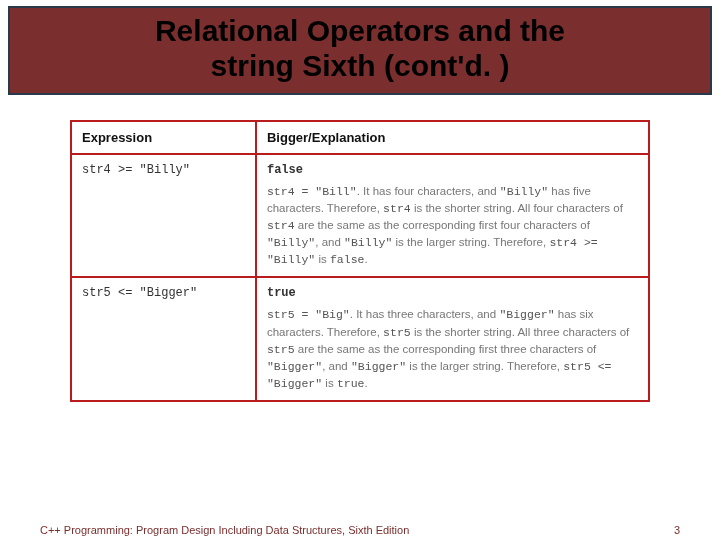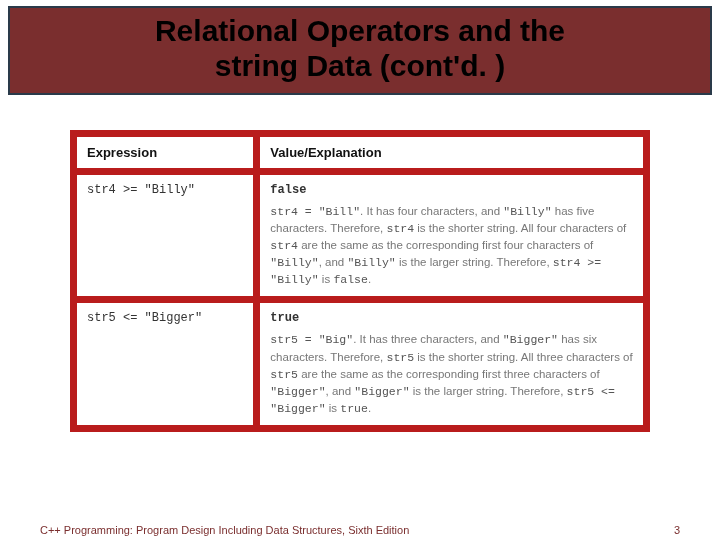--- a/index.html
+++ b/index.html
@@ -1,58 +1,58 @@
 <!DOCTYPE html>
 <html><head>
 <meta charset="utf-8">
 <style>
   * { margin: 0; padding: 0; box-sizing: border-box; }
   html, body { width: 720px; height: 540px; font-family: Arial, Helvetica, sans-serif; background: #fff; }
   .slide { width: 720px; height: 540px; position: relative; background: #fff; }
   .title-bar {
-    margin: 6px 8px 11px 8px;
+    margin: 6px 8px 1px 8px;
     background: #7a2e2e;
     border: 2px solid #2a3a4a;
     padding: 6px 10px 10px 10px;
     text-align: center;
   }
   .title-bar .line { color: #000; font-weight: bold; font-size: 30px; line-height: 1.15; }
   .title-bar .mono { font-family: Liberation Sans, sans-serif; font-weight: bold; }
   .content { padding: 24px 70px 0 70px; }
   table.expl { width: 100%; border-collapse: collapse; font-size: 12px; color: #333; }
-  table.expl th, table.expl td { border: 7px solid #b91c1c; padding: 8px 10px; vertical-align: top; }
+  table.expl th, table.expl td { border: 2px solid #b91c1c; padding: 8px 10px; vertical-align: top; }
   table.expl th { text-align: left; font-weight: bold; color: #111; background: #fff; font-size: 13px; }
   .code { font-family: "Courier New", Courier, monospace; }
   .valword { font-family: "Courier New", Courier, monospace; font-weight: bold; display: block; margin-bottom: 6px; }
   .explain { color: #777; font-size: 11.5px; line-height: 1.4; }
   .explain .c { font-family: "Courier New", Courier, monospace; color: #555; }
   .footer {
     position: absolute; left: 0; right: 0; bottom: 10px;
     display: flex; justify-content: space-between; align-items: center;
     padding: 0 40px; font-size: 11px; color: #7a2e2e;
   }
 </style>
 </head>
 <body>
 
 <div class="slide">
 
   <div class="title-bar">
     <div class="line">Relational Operators and the</div>
     <div class="line">
-      <span class="mono">string</span><span> Data (cont'd. )</span>
+      <span class="mono">string</span><span> Sixth (cont'd. )</span>
     </div>
   </div>
 
   <div class="content">
     <table class="expl">
       <thead>
         <tr>
           <th style="width:32%">Expression</th>
-          <th>Value/Explanation</th>
+          <th>Bigger/Explanation</th>
         </tr>
       </thead>
       <tbody>
         <tr>
           <td class="code">str4 &gt;= "Billy"</td>
           <td>
             <span class="valword">false</span>
             <div class="explain"><span class="c">str4 = "Bill"</span>. It has four characters, and <span class="c">"Billy"</span> has five characters. Therefore, <span class="c">str4</span> is the shorter string. All four characters of <span class="c">str4</span> are the same as the corresponding first four characters of <span class="c">"Billy"</span>, and <span class="c">"Billy"</span> is the larger string. Therefore, <span class="c">str4 &gt;= "Billy"</span> is <span class="c">false</span>.</div>
           </td>
         </tr>

